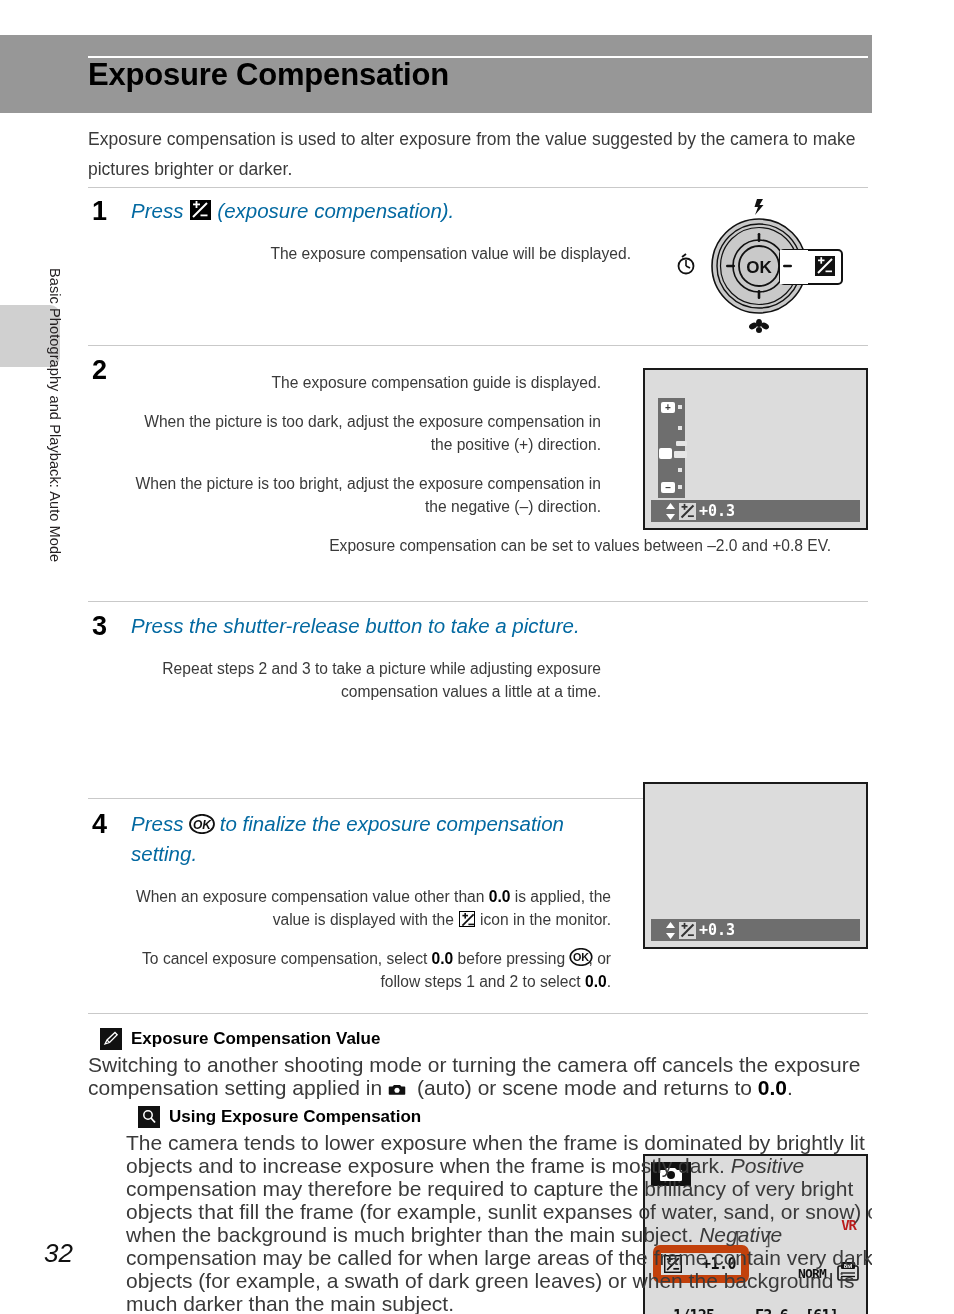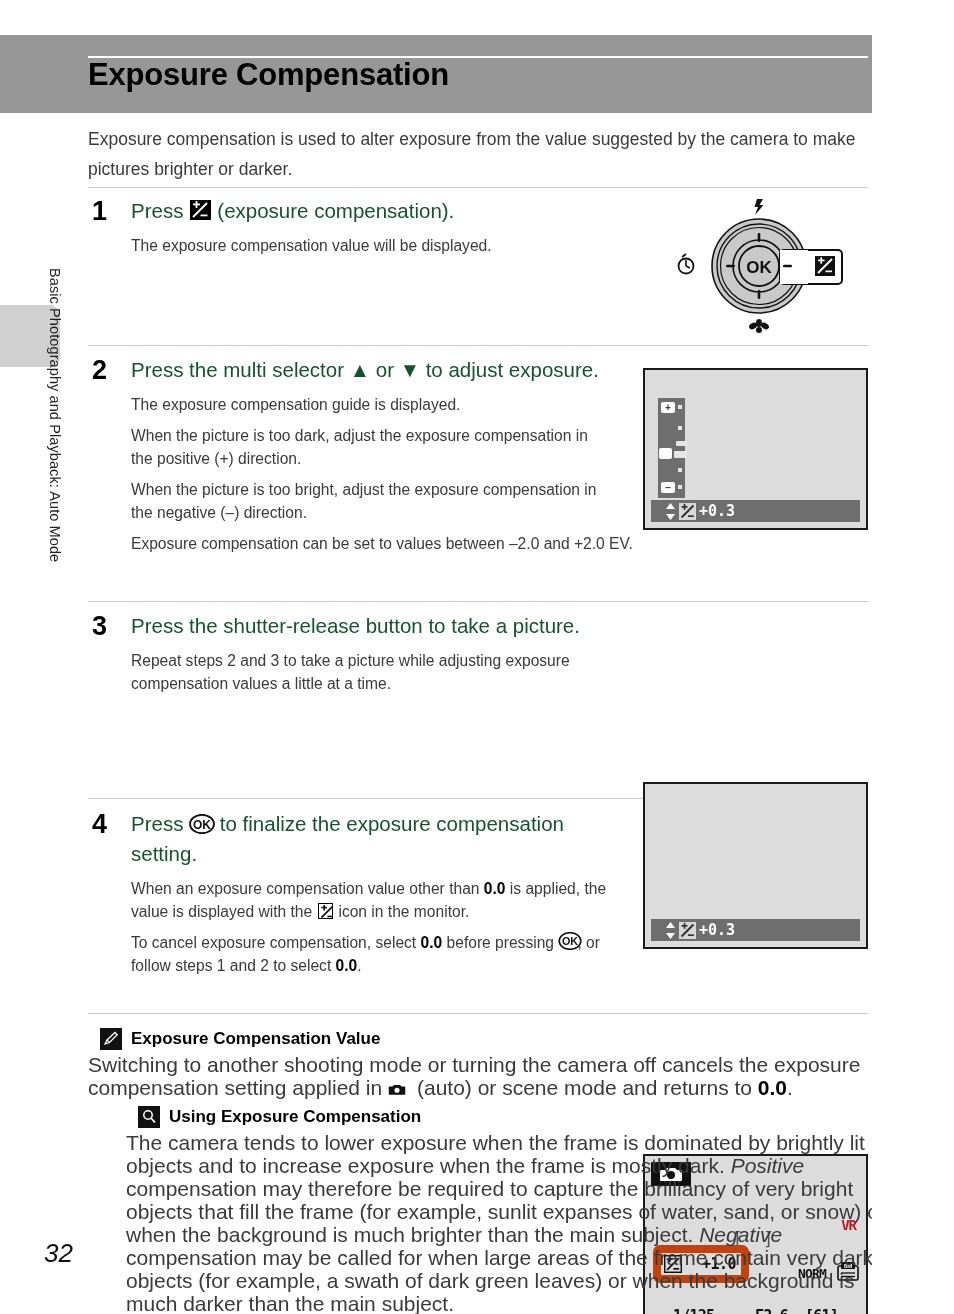--- a/index.html
+++ b/index.html
@@ -87,29 +87,31 @@
   .step-num {
     position: absolute;
     font-size: 27px;
     font-weight: bold;
     color: #000;
   }
   .step-body { position: absolute; }
   .step-head {
     font-size: 20.5px;
     line-height: 30px;
-    color: #14532d;
+    color: #0369a1;
     font-weight: normal;
     margin-bottom: 6px;
+    font-style: italic;
   }
   .step-p {
     font-size: 15.6px;
     line-height: 23px;
     color: #3a3a3a;
-    margin-top: 8px;
+    margin-top: 16px;
+    text-align: right;
   }
   .step-p b { font-weight: bold; color: #000; }
 
   
   .ec-glyph {
     display: inline-block;
     width: 1em; height: 1em;
     vertical-align: -0.12em;
     position: relative;
     background: #000;
@@ -362,25 +364,24 @@
         <line x1="150" y1="80" x2="164" y2="66" stroke="#fff" stroke-width="2"></line>
         <rect x="150" y="66.5" width="6.5" height="1.7" fill="#fff"></rect>
         <rect x="152.4" y="64.2" width="1.7" height="6.5" fill="#fff"></rect>
         <rect x="157.5" y="77.5" width="6.5" height="1.7" fill="#fff"></rect>
       </g>
     </svg>
   </div>
 
   <div class="step-num" style="left:92px; top:355px;">2</div>
   <div class="step-body" style="left:131px; top:355px; width:470px;">
-    <div class="step-head">Press the multi selector ▲ or ▼ to adjust exposure.</div>
     <p class="step-p">The exposure compensation guide is displayed.</p>
     <p class="step-p">When the picture is too dark, adjust the exposure compensation in the positive (+) direction.</p>
     <p class="step-p">When the picture is too bright, adjust the exposure compensation in the negative (–) direction.</p>
-    <p class="step-p" style="width:700px;">Exposure compensation can be set to values between –2.0 and +2.0 EV.</p>
+    <p class="step-p" style="width:700px;">Exposure compensation can be set to values between –2.0 and +0.8 EV.</p>
   </div>
 
   <div class="screen scr2">
     <div class="guide">
       <div class="gi" style="top:4px;">+</div>
       <div class="gdot" style="top:7px;"></div>
       <div class="gdot" style="top:28px;"></div>
       <div class="gmark" style="top:43px;"></div>
       <div class="gcur" style="top:50px;"></div>
       <div class="gmark" style="top:53px; left:16px; width:13px; height:7px;"></div>

